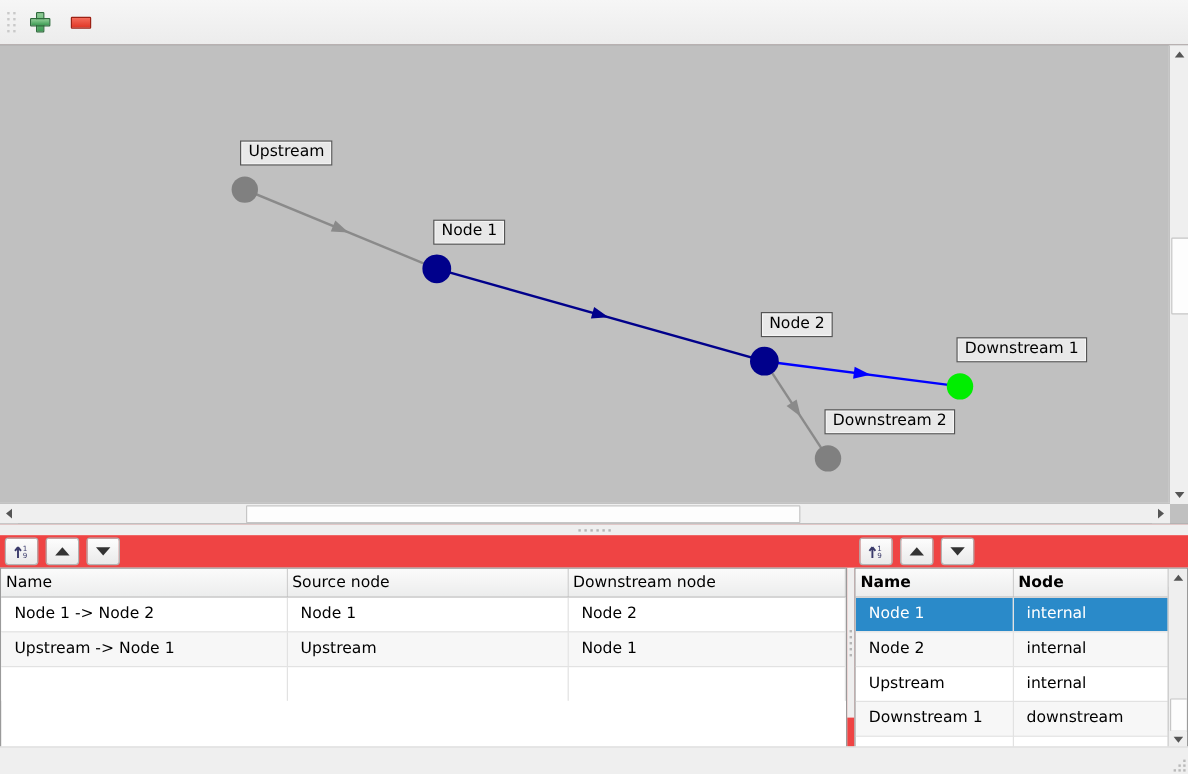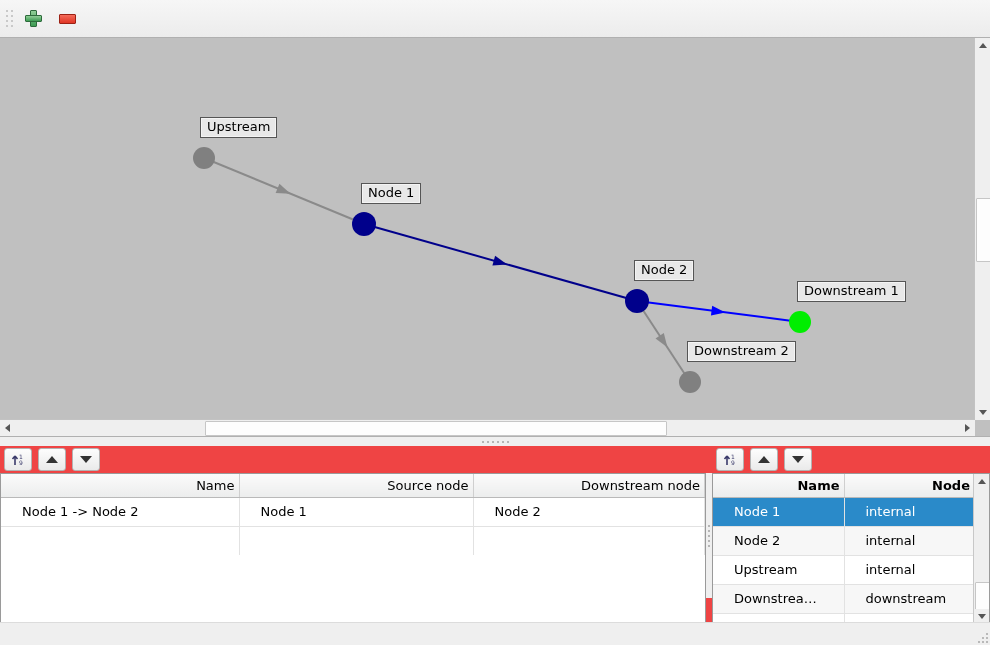--- a/index.html
+++ b/index.html
@@ -188,28 +188,28 @@
     table-layout: fixed;
     font-size: 13px;
   }
   thead th {
     background: linear-gradient(#fbfbfb, #eceded);
     border-right: 1px solid #cfcfcf;
     border-bottom: 1px solid #b9b9b9;
     font-weight: normal;
     height: 23px;
     padding: 0 4px;
-    text-align: right;
+    text-align: left;
     color: #000;
     box-sizing: border-box;
   }
   .pane-right thead th { font-weight: bold; }
   tbody td {
     height: 29px;
-    padding: 0 21px;
+    padding: 0 11px;
     border-right: 1px solid #e2e2e2;
     border-bottom: 1px solid #e2e2e2;
     white-space: nowrap;
     overflow: hidden;
     text-overflow: ellipsis;
     box-sizing: border-box;
   }
   tbody tr:nth-child(odd)  td { background: #ffffff; }
   tbody tr:nth-child(even) td { background: #f7f7f7; }
   tbody tr.selected td { background: #2a8ac9; color: #fff; }
@@ -369,20 +369,25 @@
             <th>Source node</th>
             <th>Downstream node</th>
           </tr>
         </thead>
         <tbody id="edges-body">
             <tr>
               <td>Node 1 -&gt; Node 2</td>
               <td>Node 1</td>
               <td>Node 2</td>
             </tr>
+            <tr>
+              <td>Upstream -&gt; Node 1</td>
+              <td>Upstream</td>
+              <td>Node 1</td>
+            </tr>
             <tr class="empty">
               <td>&nbsp;</td>
               <td>&nbsp;</td>
               <td>&nbsp;</td>
             </tr>
           </tbody>
       </table>
     </div>
   </div>
 

